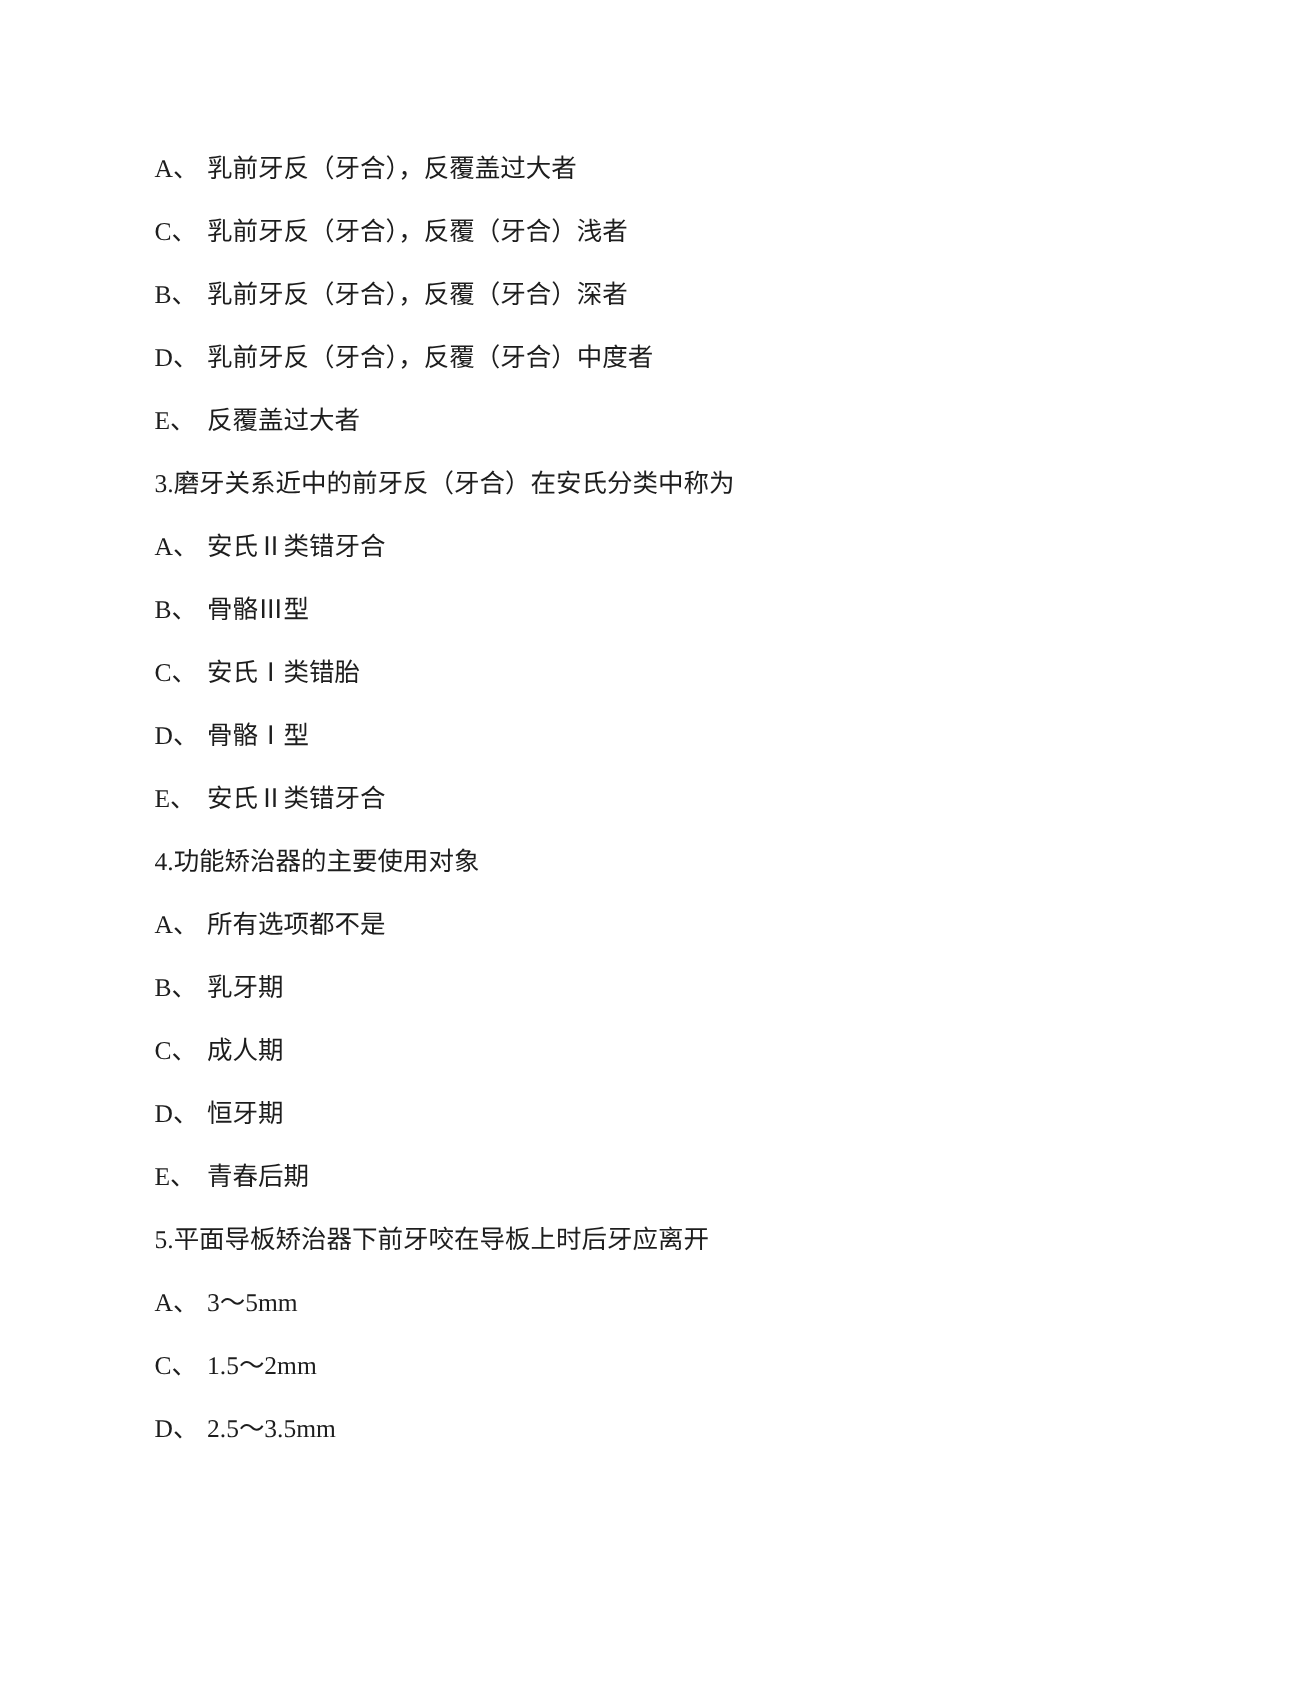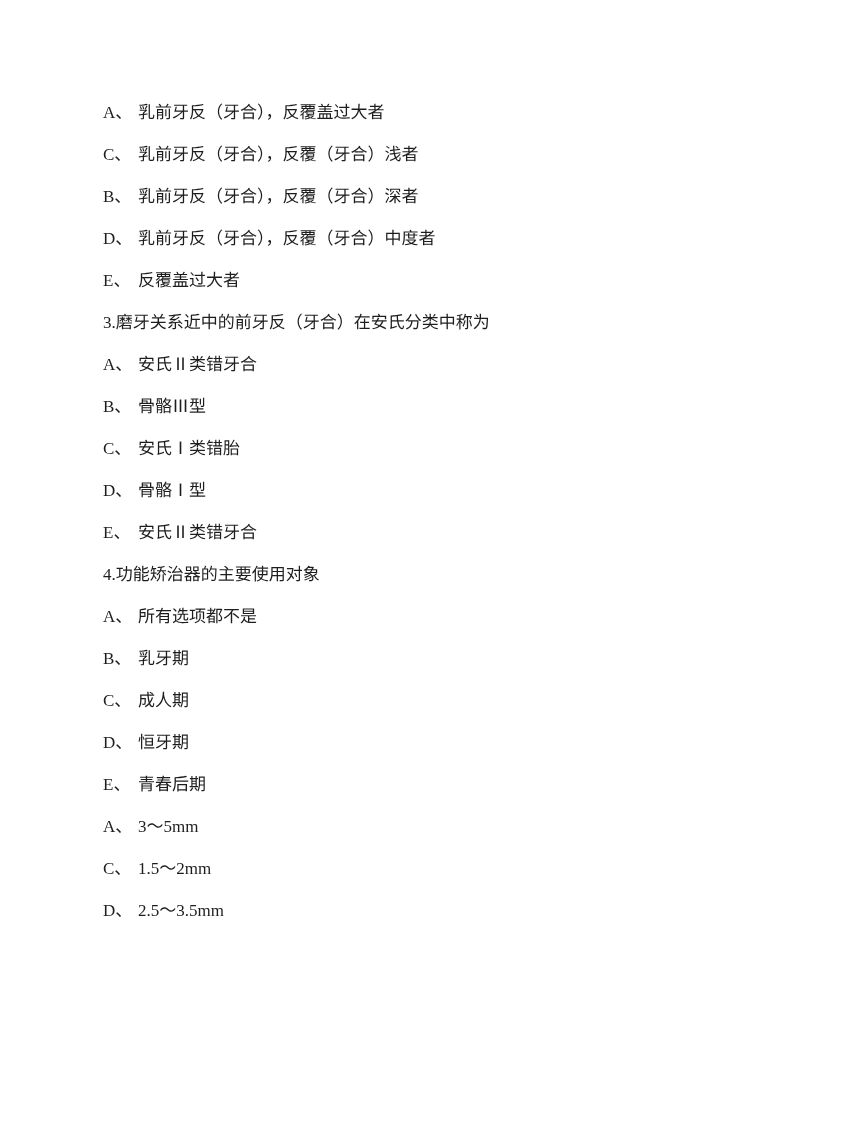--- a/index.html
+++ b/index.html
@@ -94,20 +94,23 @@
     <div class="line option">
       <span class="olabel">C、</span><span class="otext">成人期</span>
     </div>
     <div class="line option">
       <span class="olabel">D、</span><span class="otext">恒牙期</span>
     </div>
     <div class="line option">
       <span class="olabel">E、</span><span class="otext">青春后期</span>
     </div>
 
+    <div class="line stem">
+      <span class="qnum">5.</span><span>平面导板矫治器下前牙咬在导板上时后牙应离开</span>
+    </div>
     <div class="line option">
       <span class="olabel">A、</span><span class="otext">3～5mm</span>
     </div>
     <div class="line option">
       <span class="olabel">C、</span><span class="otext">1.5～2mm</span>
     </div>
     <div class="line option">
       <span class="olabel">D、</span><span class="otext">2.5～3.5mm</span>
     </div>
 

